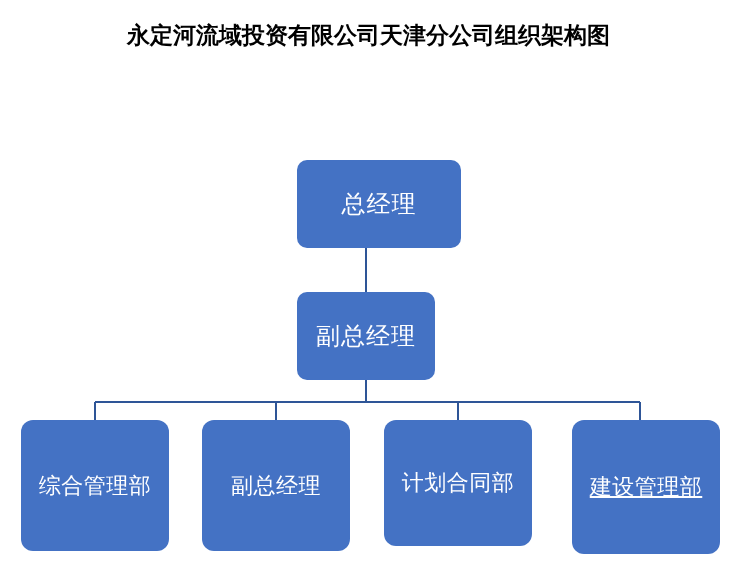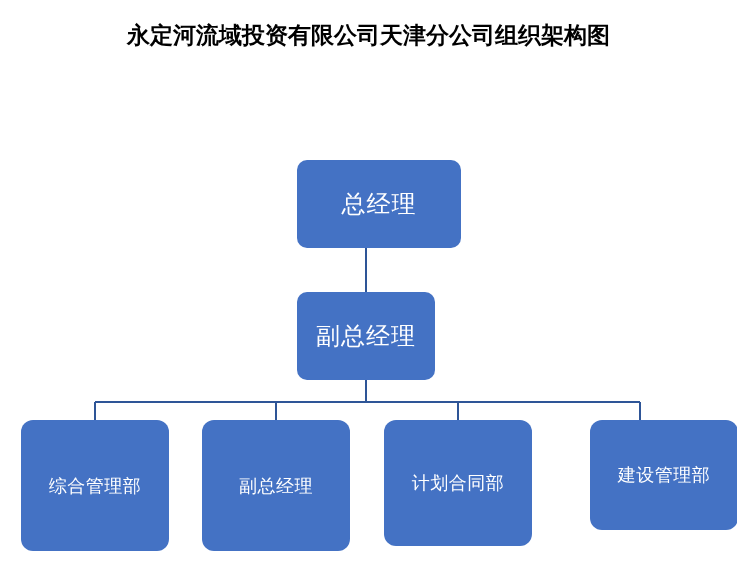--- a/index.html
+++ b/index.html
@@ -63,21 +63,21 @@
     white-space: nowrap;
     user-select: none;
   }
 
   .node-exec {
     font-size: 24px;
     letter-spacing: 1px;
   }
 
   .node-dept {
-    font-size: 18px;
+    font-size: 22px;
     letter-spacing: 0.5px;
     border-radius: 12px;
   }
 
   
   #node-gm {
     left: 297px;
     top: 160px;
     width: 164px;
     height: 88px;
@@ -88,21 +88,21 @@
     left: 297px;
     top: 292px;
     width: 138px;
     height: 88px;
   }
 
   
   #node-dept-0 { left: 21px;  top: 420px; width: 148px; height: 131px; }
   #node-dept-1 { left: 202px; top: 420px; width: 148px; height: 131px; }
   #node-dept-2 { left: 384px; top: 420px; width: 148px; height: 126px; }
-  #node-dept-3 { left: 590px; top: 420px; width: 148px; height: 110px; }
+  #node-dept-3 { left: 572px; top: 420px; width: 148px; height: 134px; text-decoration: underline; }
 </style>
 </head>
 <body>
 
 <div id="stage">
 
   <div class="chart-title">永定河流域投资有限公司天津分公司组织架构图</div>
 
   <svg class="connectors" viewBox="0 0 737 568" width="737" height="568" aria-hidden="true">
     <g stroke="#2E5597" stroke-width="1.8" fill="none" shape-rendering="crispEdges">

